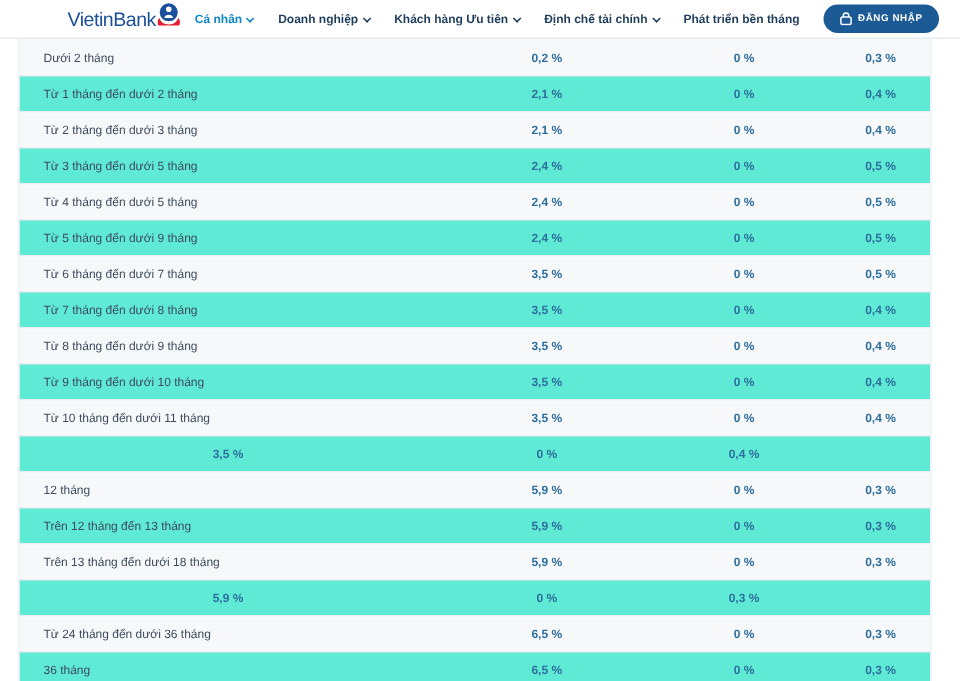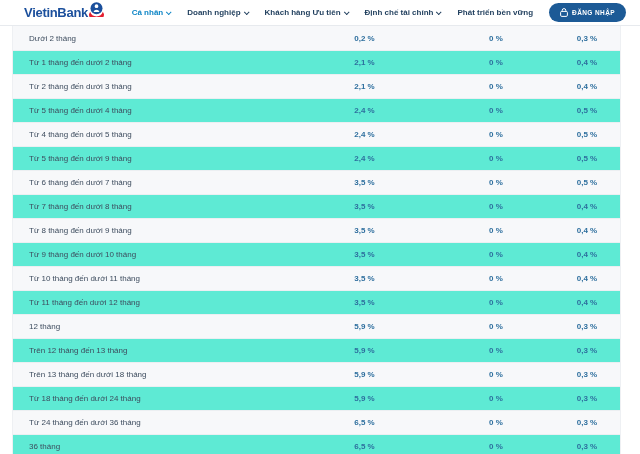--- a/index.html
+++ b/index.html
@@ -6,21 +6,21 @@
   html,body { width:640px; height:454px; overflow:hidden; background:#fff;
               font-family:"Liberation Sans", sans-serif; }
   .screen { width:640px; height:454px; position:relative; background:#fff; }
 
   
   header {
     height:26px; display:flex; align-items:center; background:#fff;
     border-bottom:1px solid #e7eaee; position:relative; z-index:2;
   }
   .logo { display:flex; align-items:flex-start; margin-left:24px; cursor:pointer; }
-  .logo-text { font-size:13px; font-weight:bold; color:#1b4f9c; letter-spacing:-0.3px; line-height:20px; }
+  .logo-text { font-size:13px; font-weight:normal; color:#1b4f9c; letter-spacing:-0.3px; line-height:20px;margin-left:21px; }
   .logo-mark { width:15px; height:15px; margin-left:1px; margin-top:-1px; }
   nav { display:flex; align-items:center; margin-left:auto; gap:17px; }
   .nav-item { display:flex; align-items:center; gap:3px; font-size:8px; font-weight:bold;
               color:#1e3d5c; cursor:pointer; white-space:nowrap; }
   .nav-item.active { color:#0d85c6; }
   .chev { width:4px; height:4px; border-right:1.2px solid currentColor; border-bottom:1.2px solid currentColor;
           transform:rotate(45deg) translateY(-1px); display:inline-block; }
   .login {
     margin-left:16px; margin-right:14px; height:19px; padding:0 11px;
     background:#1c5a96; color:#fff; border:none; border-radius:10px;
@@ -69,21 +69,21 @@
         </div>
         <div class="nav-item">
           <span>Khách hàng Ưu tiên</span>
           <span class="chev"></span>
         </div>
         <div class="nav-item">
           <span>Định chế tài chính</span>
           <span class="chev"></span>
         </div>
         <div class="nav-item">
-          <span>Phát triển bền vững</span>
+          <span>Phát triển bền tháng</span>
         </div>
       </nav>
 
     <button class="login">
       <svg width="8" height="9" viewBox="0 0 8 9">
         <rect x="0.6" y="3.4" width="6.8" height="5" rx="1.2" fill="none" stroke="#fff" stroke-width="1"></rect>
         <path d="M2.2 3.4 V2.4 a1.8 1.8 0 0 1 3.6 0 V3.4" fill="none" stroke="#fff" stroke-width="1"></path>
       </svg>
       <span>ĐĂNG NHẬP</span>
     </button>
@@ -103,21 +103,21 @@
           <div class="cell-val">0 %</div>
           <div class="cell-val">0,4 %</div>
         </div>
         <div class="row">
           <div class="cell-term">Từ 2 tháng đến dưới 3 tháng</div>
           <div class="cell-val">2,1 %</div>
           <div class="cell-val">0 %</div>
           <div class="cell-val">0,4 %</div>
         </div>
         <div class="row">
-          <div class="cell-term">Từ 5 tháng đến dưới 4 tháng</div>
+          <div class="cell-term">Từ 3 tháng đến dưới 5 tháng</div>
           <div class="cell-val">2,4 %</div>
           <div class="cell-val">0 %</div>
           <div class="cell-val">0,5 %</div>
         </div>
         <div class="row">
           <div class="cell-term">Từ 4 tháng đến dưới 5 tháng</div>
           <div class="cell-val">2,4 %</div>
           <div class="cell-val">0 %</div>
           <div class="cell-val">0,5 %</div>
         </div>
@@ -151,21 +151,20 @@
           <div class="cell-val">0 %</div>
           <div class="cell-val">0,4 %</div>
         </div>
         <div class="row">
           <div class="cell-term">Từ 10 tháng đến dưới 11 tháng</div>
           <div class="cell-val">3,5 %</div>
           <div class="cell-val">0 %</div>
           <div class="cell-val">0,4 %</div>
         </div>
         <div class="row">
-          <div class="cell-term">Từ 11 tháng đến dưới 12 tháng</div>
           <div class="cell-val">3,5 %</div>
           <div class="cell-val">0 %</div>
           <div class="cell-val">0,4 %</div>
         </div>
         <div class="row">
           <div class="cell-term">12 tháng</div>
           <div class="cell-val">5,9 %</div>
           <div class="cell-val">0 %</div>
           <div class="cell-val">0,3 %</div>
         </div>
@@ -175,21 +174,20 @@
           <div class="cell-val">0 %</div>
           <div class="cell-val">0,3 %</div>
         </div>
         <div class="row">
           <div class="cell-term">Trên 13 tháng đến dưới 18 tháng</div>
           <div class="cell-val">5,9 %</div>
           <div class="cell-val">0 %</div>
           <div class="cell-val">0,3 %</div>
         </div>
         <div class="row">
-          <div class="cell-term">Từ 18 tháng đến dưới 24 tháng</div>
           <div class="cell-val">5,9 %</div>
           <div class="cell-val">0 %</div>
           <div class="cell-val">0,3 %</div>
         </div>
         <div class="row">
           <div class="cell-term">Từ 24 tháng đến dưới 36 tháng</div>
           <div class="cell-val">6,5 %</div>
           <div class="cell-val">0 %</div>
           <div class="cell-val">0,3 %</div>
         </div>

